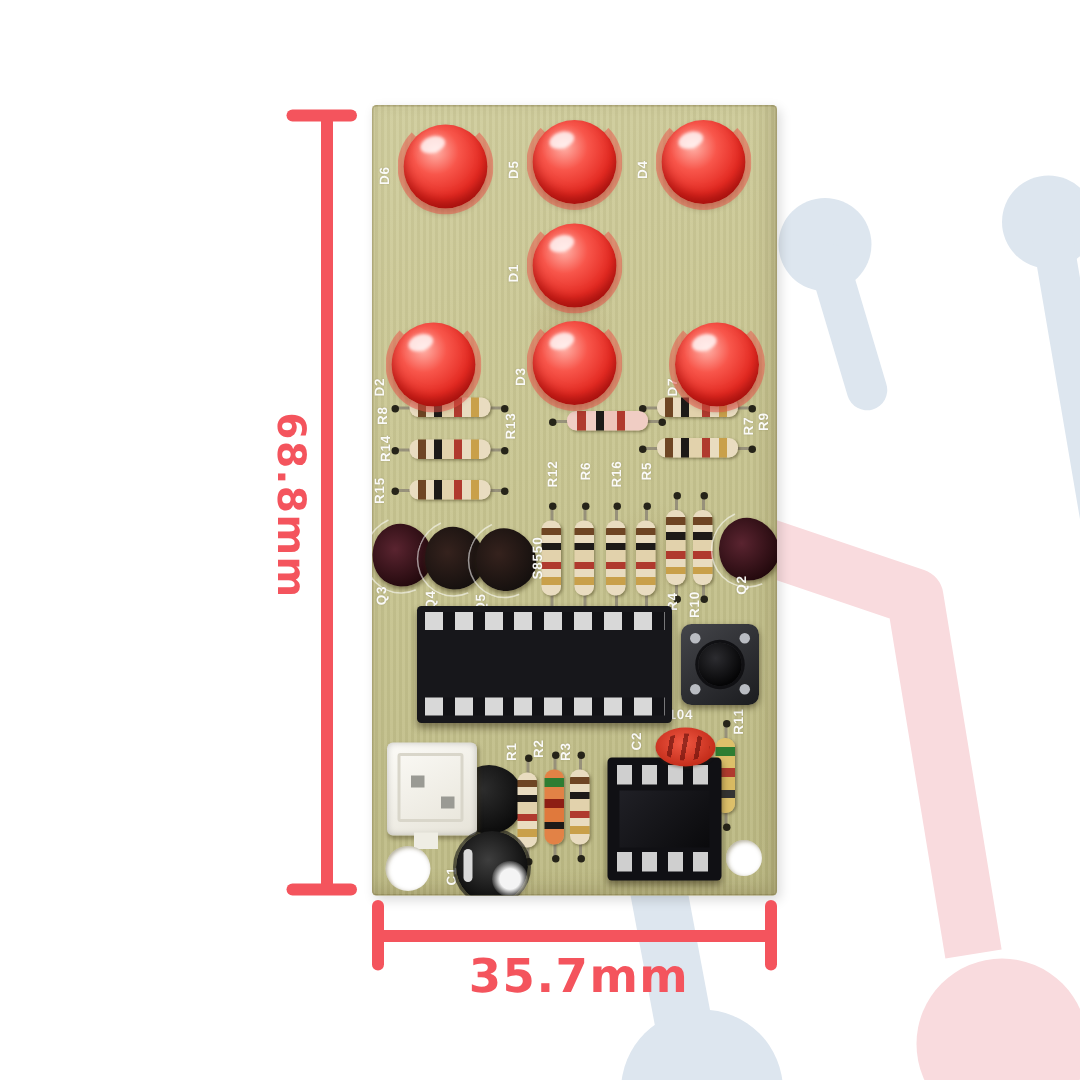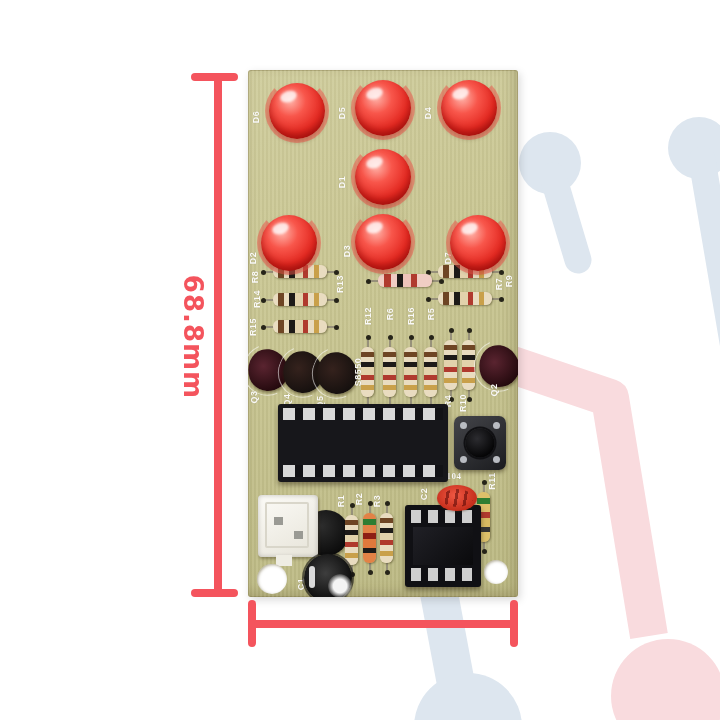--- a/index.html
+++ b/index.html
@@ -24,21 +24,21 @@
        background:radial-gradient(circle at 38% 32%,#ffb2a8 0%,#f8564b 30%,#e42a22 62%,#a51310 100%);
        box-shadow:0 3px 4px rgba(60,40,20,.35), inset 0 -5px 7px rgba(130,0,0,.5);}
   .led::before{content:"";position:absolute;left:11px;top:8px;width:17px;height:11px;border-radius:50%;
        background:rgba(255,255,255,.78);filter:blur(1px);transform:rotate(-18deg);}
   .led::after{content:"";position:absolute;inset:-4px;border-radius:50%;
        border:4px solid rgba(235,80,70,.5);border-top-color:transparent;}
 
   
   .sk{color:rgba(255,255,255,.95);font-size:9px;font-weight:700;letter-spacing:.5px;white-space:nowrap;
       transform:translate(-50%,-50%) rotate(-90deg);text-shadow:0 0 1px rgba(90,80,40,.4);z-index:2;}
-  .sk.horiz{transform:translate(-50%,-50%);font-family:Liberation Serif, serif;}
+  .sk.horiz{transform:translate(-50%,-50%);}
 
   
   .lead-h{width:72px;height:2px;background:#97917a;z-index:1;}
   .lead-v{width:2px;height:68px;background:#97917a;z-index:1;}
   .pad{width:5px;height:5px;border-radius:50%;background:#262419;z-index:1;}
   .res-h,.res-v{border-radius:6px;z-index:2;box-shadow:1px 1px 2px rgba(60,50,20,.45);}
   .res-h{width:54px;height:13px;} .res-v{width:13px;height:50px;}
   .res-h.tone-tan{background:linear-gradient(90deg,#e9dcc0 0 10%,#6e4524 10% 20%,#e9dcc0 20% 30%,#1d1a18 30% 40%,#e2d2ac 40% 55%,#b03a2e 55% 65%,#e9dcc0 65% 76%,#c9a04a 76% 86%,#e9dcc0 86% 100%);}
   .res-v.tone-tan{background:linear-gradient(180deg,#e9dcc0 0 10%,#6e4524 10% 20%,#e9dcc0 20% 30%,#1d1a18 30% 40%,#e2d2ac 40% 55%,#b03a2e 55% 65%,#e9dcc0 65% 76%,#c9a04a 76% 86%,#e9dcc0 86% 100%);}
   .res-h.tone-pink{background:linear-gradient(90deg,#f0cdc4 0 12%,#b03a2e 12% 24%,#f0cdc4 24% 36%,#1d1a18 36% 46%,#eec4ba 46% 62%,#b03a2e 62% 72%,#f0cdc4 72% 100%);}
@@ -258,13 +258,14 @@
     </div>
 
   <div class="dim" style="left:214px;top:77px;width:8px;height:516px;"></div>
   <div class="dim" style="left:191px;top:73px;width:47px;height:8px;"></div>
   <div class="dim" style="left:191px;top:589px;width:47px;height:8px;"></div>
   <div class="dim-text" style="left:193px;top:337px;transform:translate(-50%,-50%) rotate(90deg);font-size:26px;">68.8mm</div>
 
   <div class="dim" style="left:252px;top:620px;width:262px;height:8px;"></div>
   <div class="dim" style="left:248px;top:600px;width:8px;height:47px;"></div>
   <div class="dim" style="left:510px;top:600px;width:8px;height:47px;"></div>
+  <div class="dim-text" style="left:386px;top:651px;transform:translate(-50%,-50%);font-size:31px;">35.7mm</div>
 </div>
 
 </body></html>

